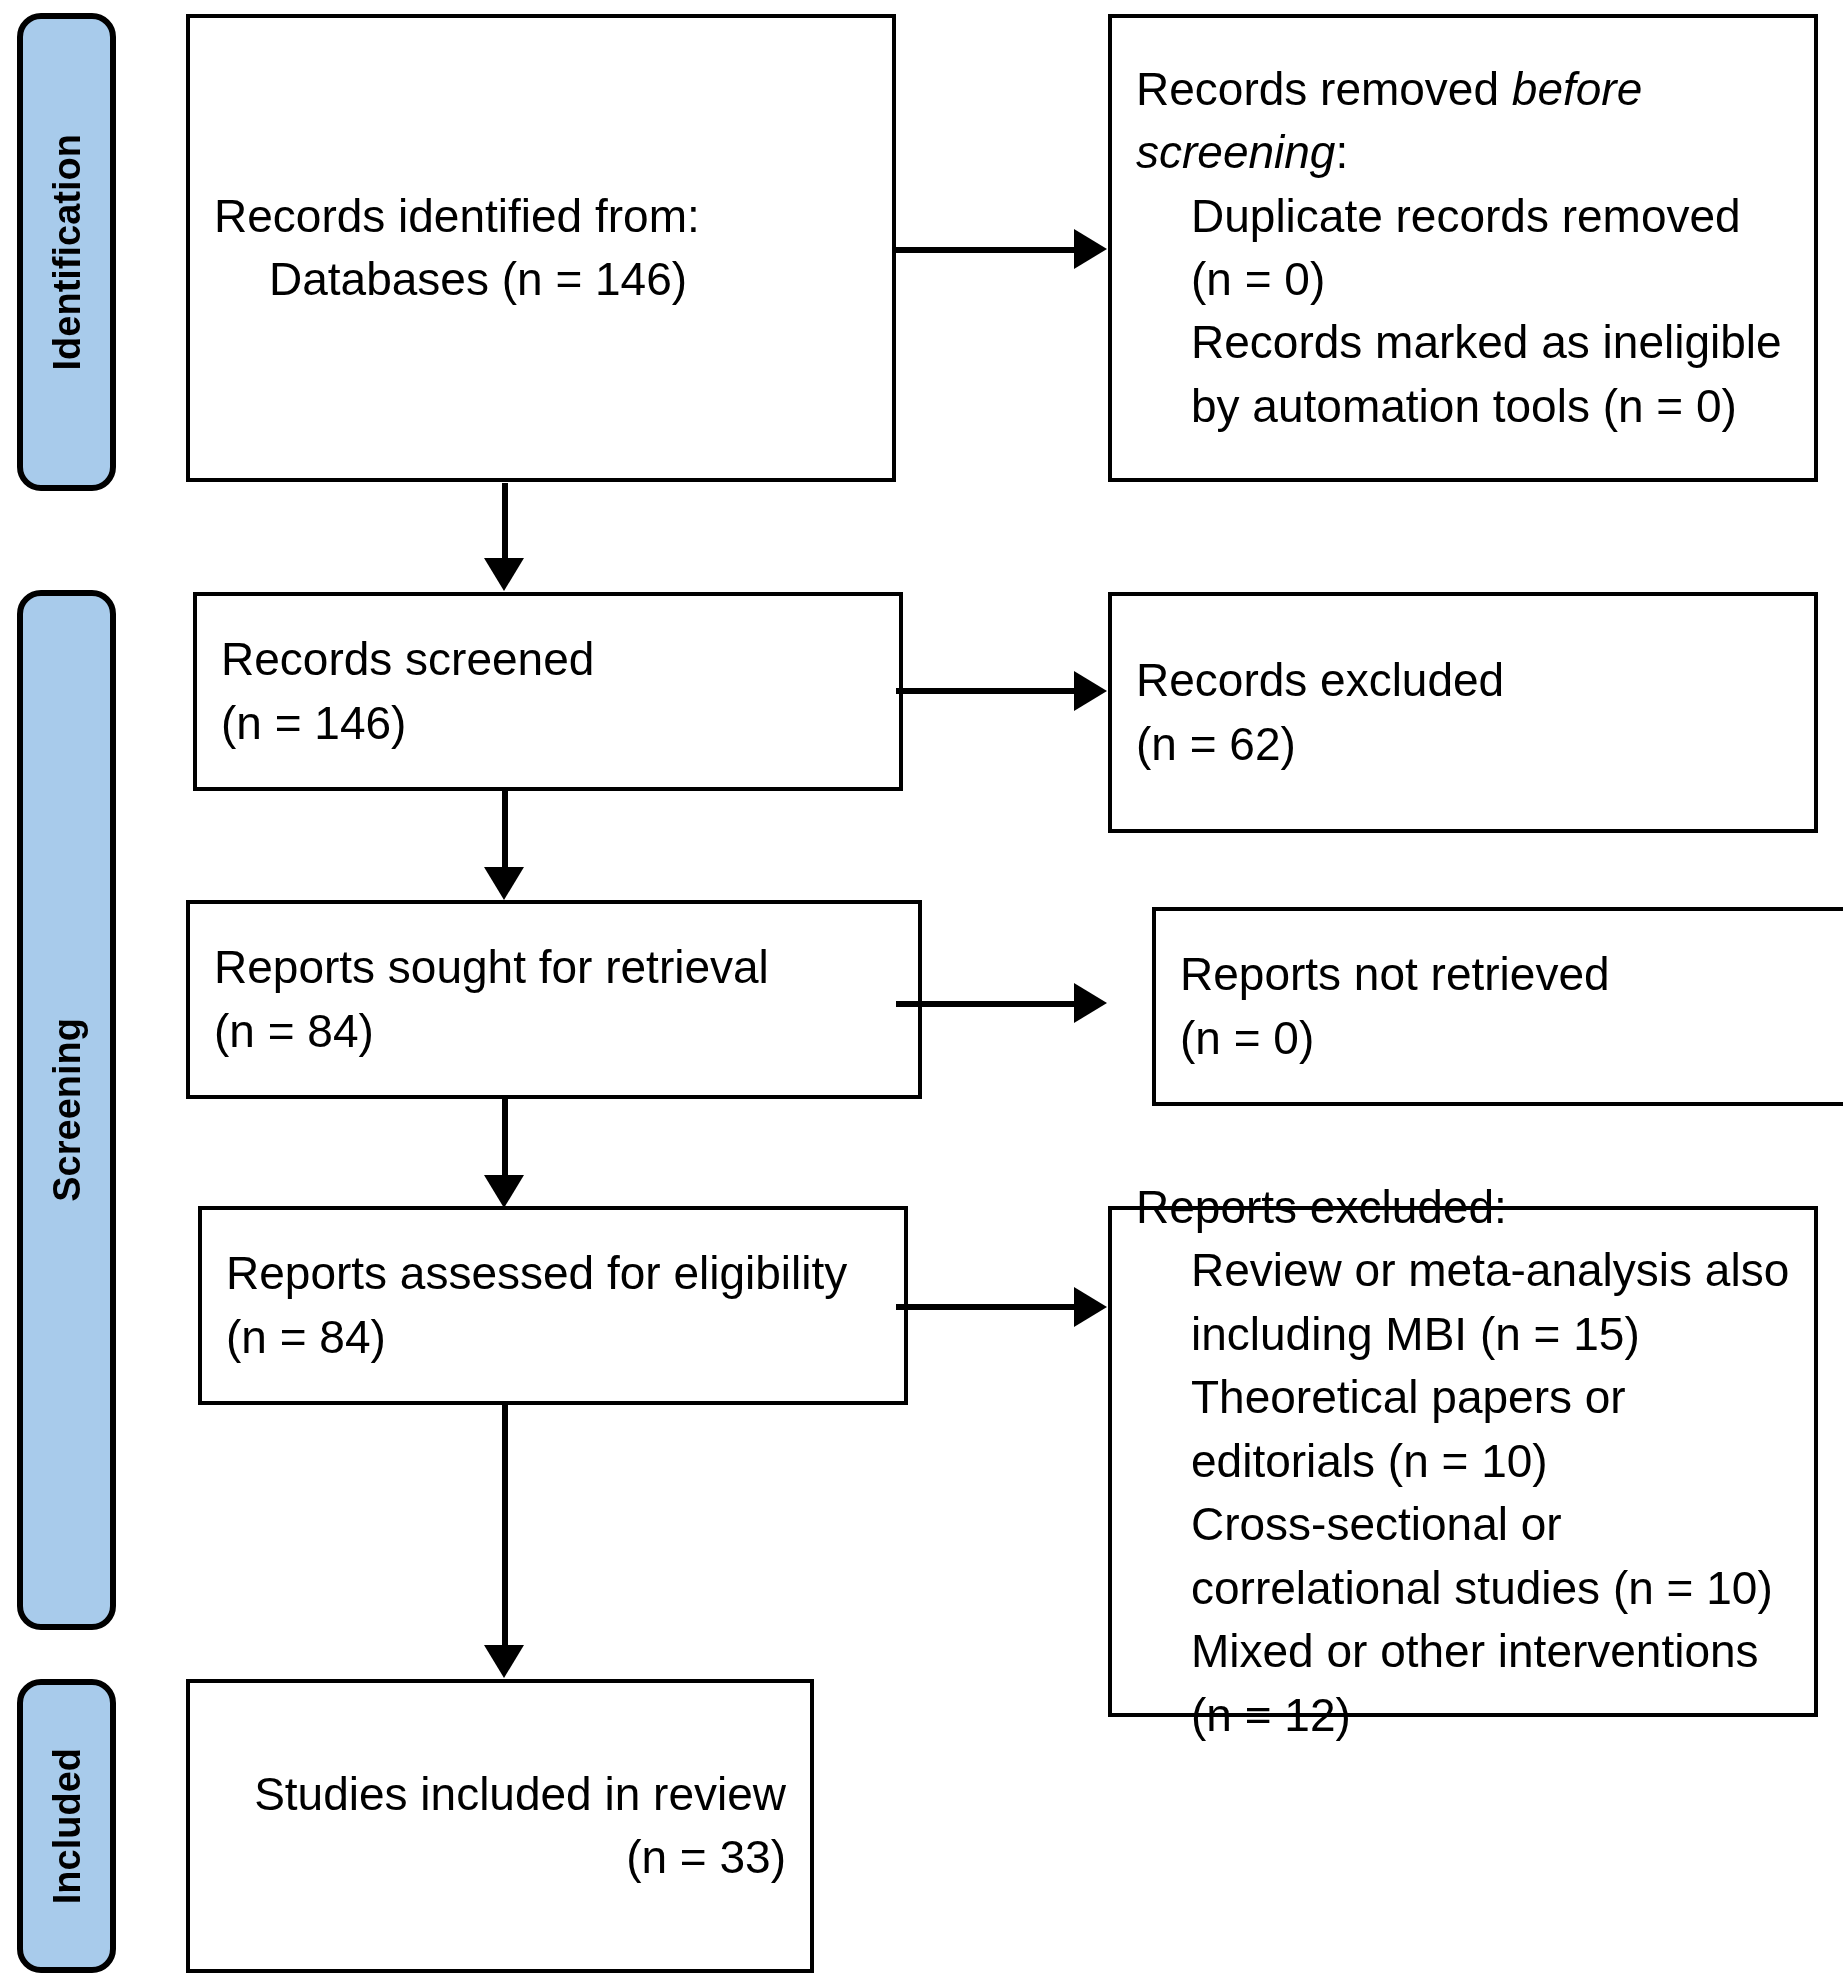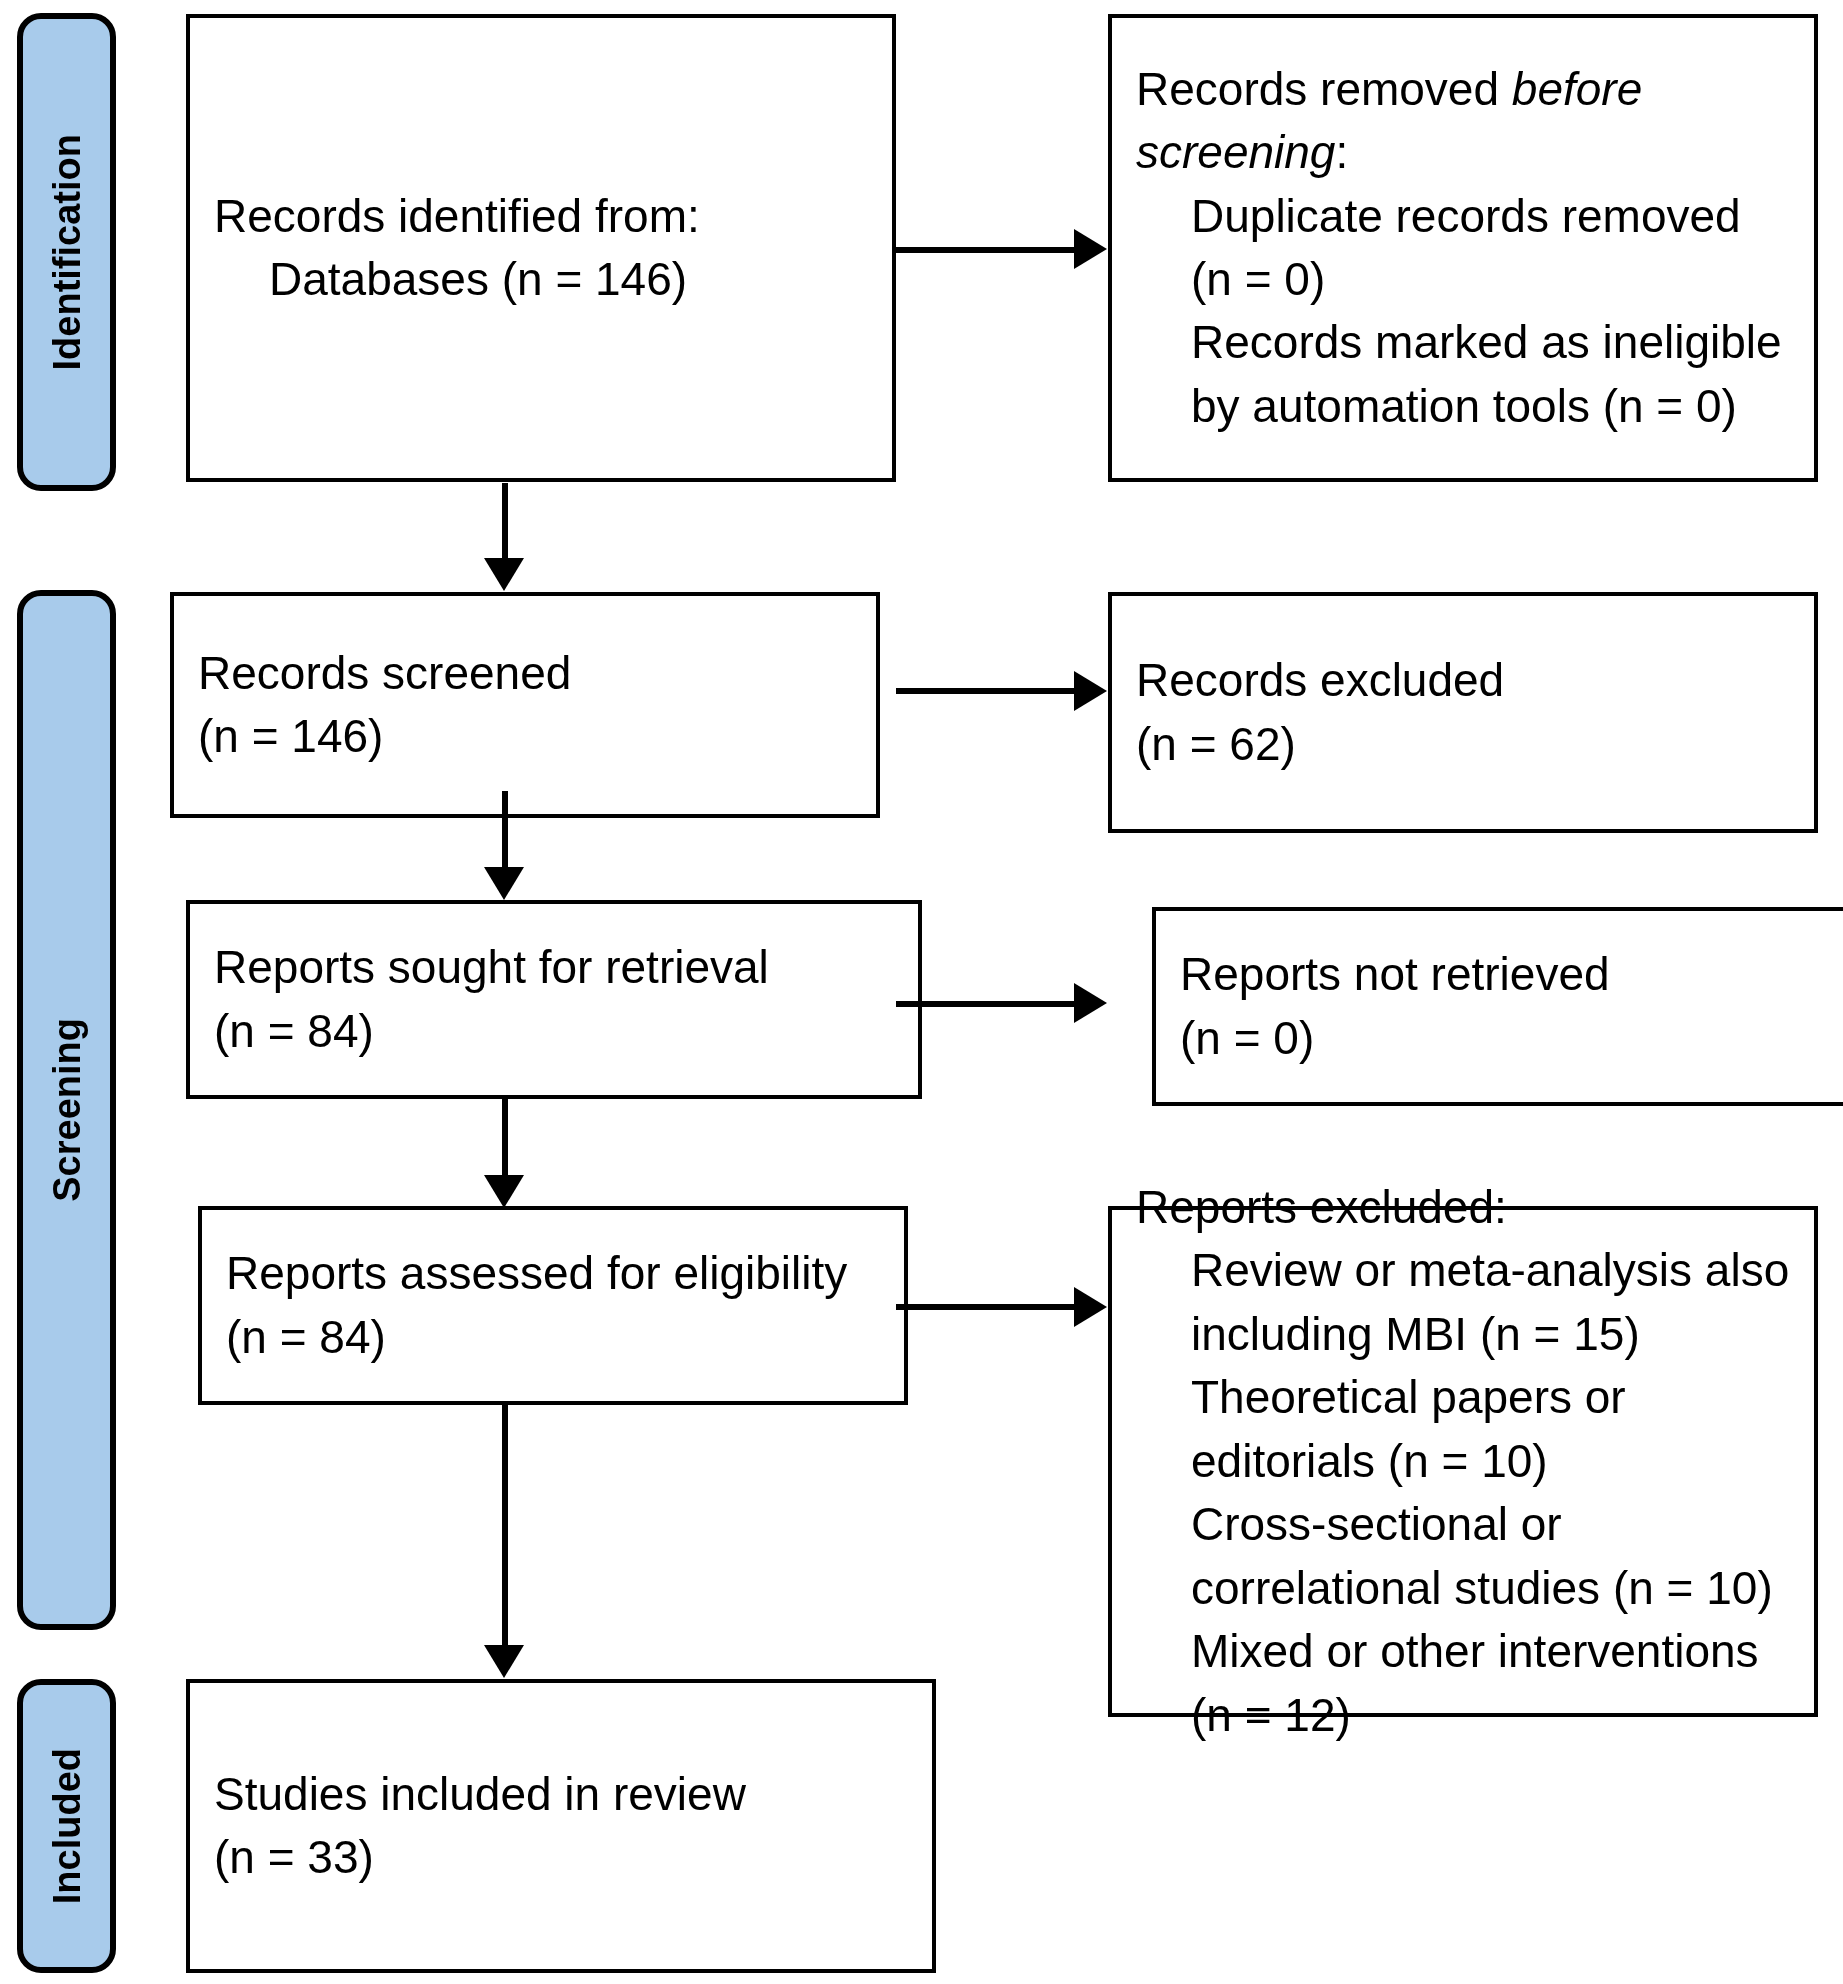--- a/index.html
+++ b/index.html
@@ -128,21 +128,21 @@
       <div class="line hang">by automation tools (n = 0)</div>
     </div>
   </div>
 
   <div class="conn h" style="left:896px; top:247px; width:182px;"></div>
   <div class="arrowhead right" style="left:1074px; top:229px;"></div>
 
   <div class="conn v" style="left:502px; top:483px; width:5.7px; height:79px;"></div>
   <div class="arrowhead down" style="left:484px; top:558px;"></div>
 
-  <div class="box" style="left:170px; top:592px; width:710px; height:226px;">
+  <div class="box" style="left:193px; top:592px; width:710px; height:199px;">
     <div class="box-body">
       <div class="line">Records screened</div>
       <div class="line">(n = 146)</div>
     </div>
   </div>
 
   <div class="box" style="left:1108px; top:592px; width:710px; height:241px;">
     <div class="box-body">
       <div class="line">Records excluded</div>
       <div class="line">(n = 62)</div>
@@ -195,21 +195,21 @@
       <div class="line hang">(n = 12)</div>
     </div>
   </div>
 
   <div class="conn h" style="left:896px; top:1304px; width:182px;"></div>
   <div class="arrowhead right" style="left:1074px; top:1287px;"></div>
 
   <div class="conn v" style="left:502px; top:1405px; width:5.7px; height:248px;"></div>
   <div class="arrowhead down" style="left:484px; top:1645px;"></div>
 
-  <div class="box" style="left:186px; top:1679px; width:750px; height:294px;">
+  <div class="box" style="left:186px; top:1679px; width:628px; height:294px;text-align:right;">
     <div class="box-body">
       <div class="line">Studies included in review</div>
       <div class="line">(n = 33)</div>
     </div>
   </div>
 
 </div>
 
 
 </body></html>

